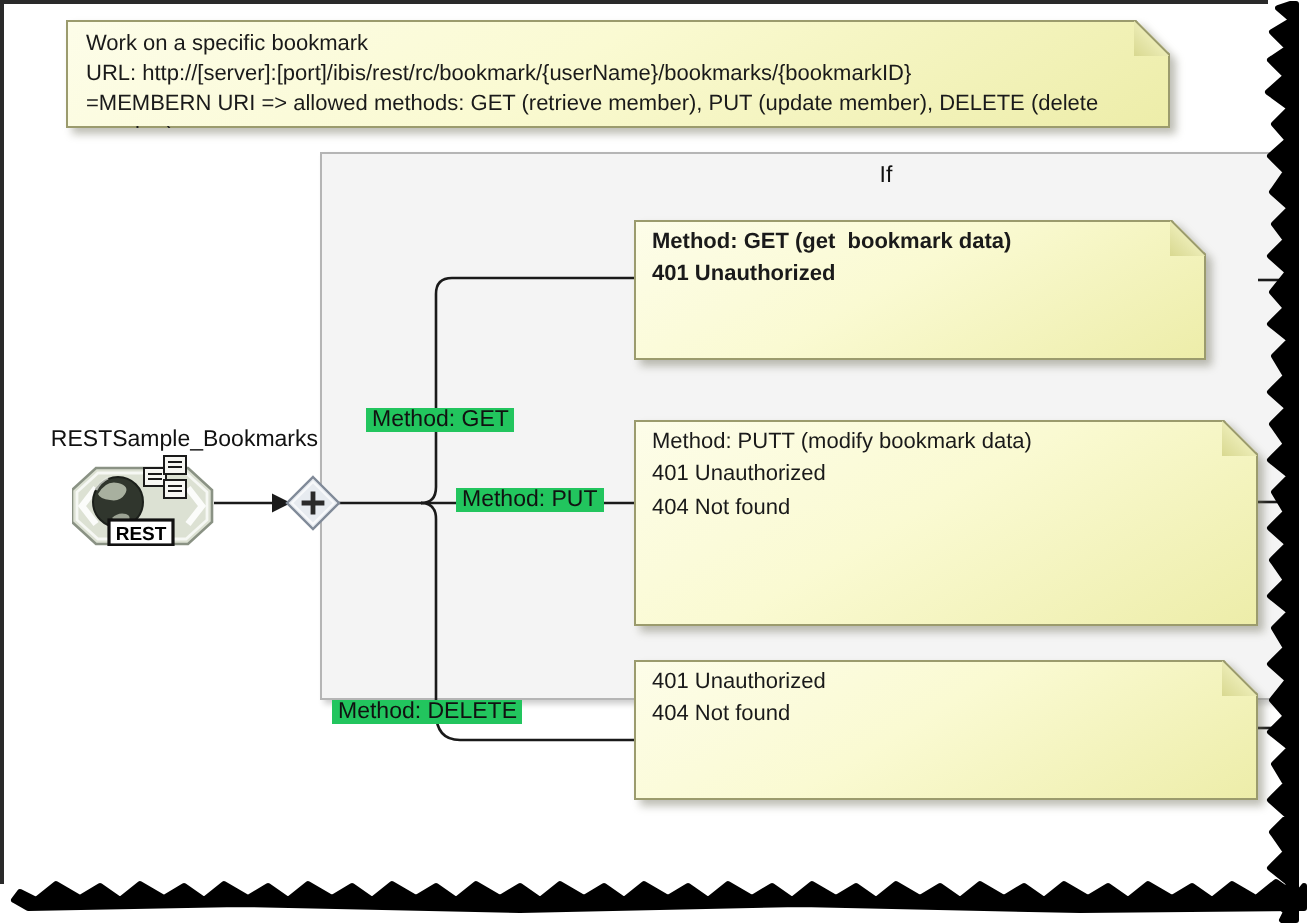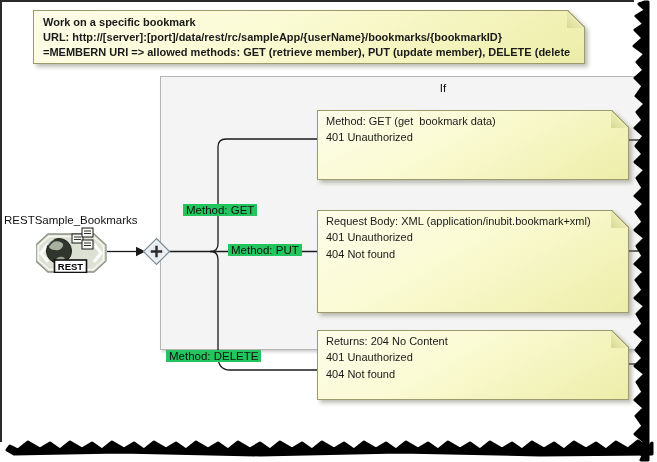--- a/index.html
+++ b/index.html
@@ -21,23 +21,23 @@
     clip-path:polygon(0 0, calc(100% - 17px) 0, 100% 17px, 100% 100%, 0 100%);
     box-sizing:border-box;
   }
   .note-fold {
     position:absolute; top:-1px; right:-1px; width:18px; height:18px;
     background:linear-gradient(225deg, rgba(0,0,0,0) 42%, #9b9b6d 44%, #9b9b6d 50%, #ebebb4 52%, #d8d890 100%);
   }
   .note-lines { padding:2px 8px; font-size:11px; }
   .note-line { line-height:16.4px; white-space:pre-wrap; }
   #header-note-wrap { left:33px; top:10px; width:552px; height:54px; }
-  #header-note-wrap .note-lines { padding:4px 9px;font-weight:bold; }
+  #header-note-wrap .note-lines { padding:4px 9px; }
   #header-note-wrap .note-line { line-height:15.2px; }
-  #note-get-wrap    { left:317px; top:110px; width:312px; height:70px; }
+  #note-get-wrap    { left:317px; top:110px; width:286px; height:70px;font-weight:bold; }
   #note-put-wrap    { left:317px; top:210px; width:312px; height:103px; }
   #note-delete-wrap { left:317px; top:330px; width:312px; height:70px; }
 
   
   .frame {
     position:absolute; left:160px; top:76px; width:484px; height:274px;
     background:#f4f4f4; border:1px solid #b5b5b5; box-sizing:border-box;
     box-shadow:2px 2px 3px rgba(0,0,0,0.20); z-index:1;
   }
   .frame-label {
@@ -52,41 +52,41 @@
   .branch-label {
     position:absolute; z-index:5; font-size:11.5px; color:#111;
     background:#22c55e; padding:0 3px; white-space:nowrap;
   }
   #label-get    { left:183px; top:204px; }
   #label-put    { left:228px; top:244px;text-align:right; }
   #label-delete { left:166px; top:302px;margin-top:48px; }
 
   
   .source-label {
-    position:absolute; left:4px; top:214px; width:155px; text-align:left;
+    position:absolute; left:4px; top:214px; width:155px; text-align:right;
     font-size:11.5px; color:#111; z-index:5; background:#fff;
   }
   #rest-icon { position:absolute; left:36px; top:227px; z-index:4; }
 
   
   .torn { position:absolute; z-index:9; }
   #torn-right  { left:629px; top:0; }
   #torn-bottom { left:0; top:438px; }
 </style>
 </head>
 <body>
 
 <div id="canvas">
 
   <div class="note-wrap" id="header-note-wrap">
     <div class="note-body">
       <div class="note-fold"></div>
       <div class="note-lines">
         <div class="note-line">Work on a specific bookmark</div>
-        <div class="note-line">URL: http://[server]:[port]/data/rest/rc/sampleApp/{userName}/bookmarks/{bookmarkID}</div>
+        <div class="note-line">URL: http://[server]:[port]/ibis/rest/rc/bookmark/{userName}/bookmarks/{bookmarkID}</div>
         <div class="note-line">=MEMBERN URI =&gt; allowed methods: GET (retrieve member), PUT (update member), DELETE (delete member)</div>
       </div>
     </div>
   </div>
 
   <div class="frame">
     <div class="frame-label">If</div>
   </div>
 
   <svg id="connector-layer" viewBox="0 0 657 462" xmlns="http://www.w3.org/2000/svg">
@@ -169,32 +169,31 @@
         <div class="note-line">Method: GET (get  bookmark data)</div>
         <div class="note-line">401 Unauthorized</div>
       </div>
     </div>
   </div>
 
   <div class="note-wrap" id="note-put-wrap">
     <div class="note-body">
       <div class="note-fold"></div>
       <div class="note-lines">
-        <div class="note-line">Request Body: XML (application/inubit.bookmark+xml)</div>
+        <div class="note-line">Method: PUTT (modify bookmark data)</div>
         <div class="note-line">401 Unauthorized</div>
         <div class="note-line">404 Not found</div>
       </div>
     </div>
   </div>
 
   <div class="note-wrap" id="note-delete-wrap">
     <div class="note-body">
       <div class="note-fold"></div>
       <div class="note-lines">
-        <div class="note-line">Returns: 204 No Content</div>
         <div class="note-line">401 Unauthorized</div>
         <div class="note-line">404 Not found</div>
       </div>
     </div>
   </div>
 
   <svg class="torn" id="torn-right" width="28" height="462" viewBox="0 0 28 462" xmlns="http://www.w3.org/2000/svg">
     <path fill="#000" stroke="#000" stroke-width="3" stroke-linejoin="round" d="
       M16 2 L10 4 L17 10 L7 16 L15 24 L6 30 L14 38 L5 46 L16 54 L8 62 L15 70 L6 78
       L14 86 L7 96 L16 104 L8 112 L14 120 L6 128 L15 136 L7 146 L14 154 L6 162

